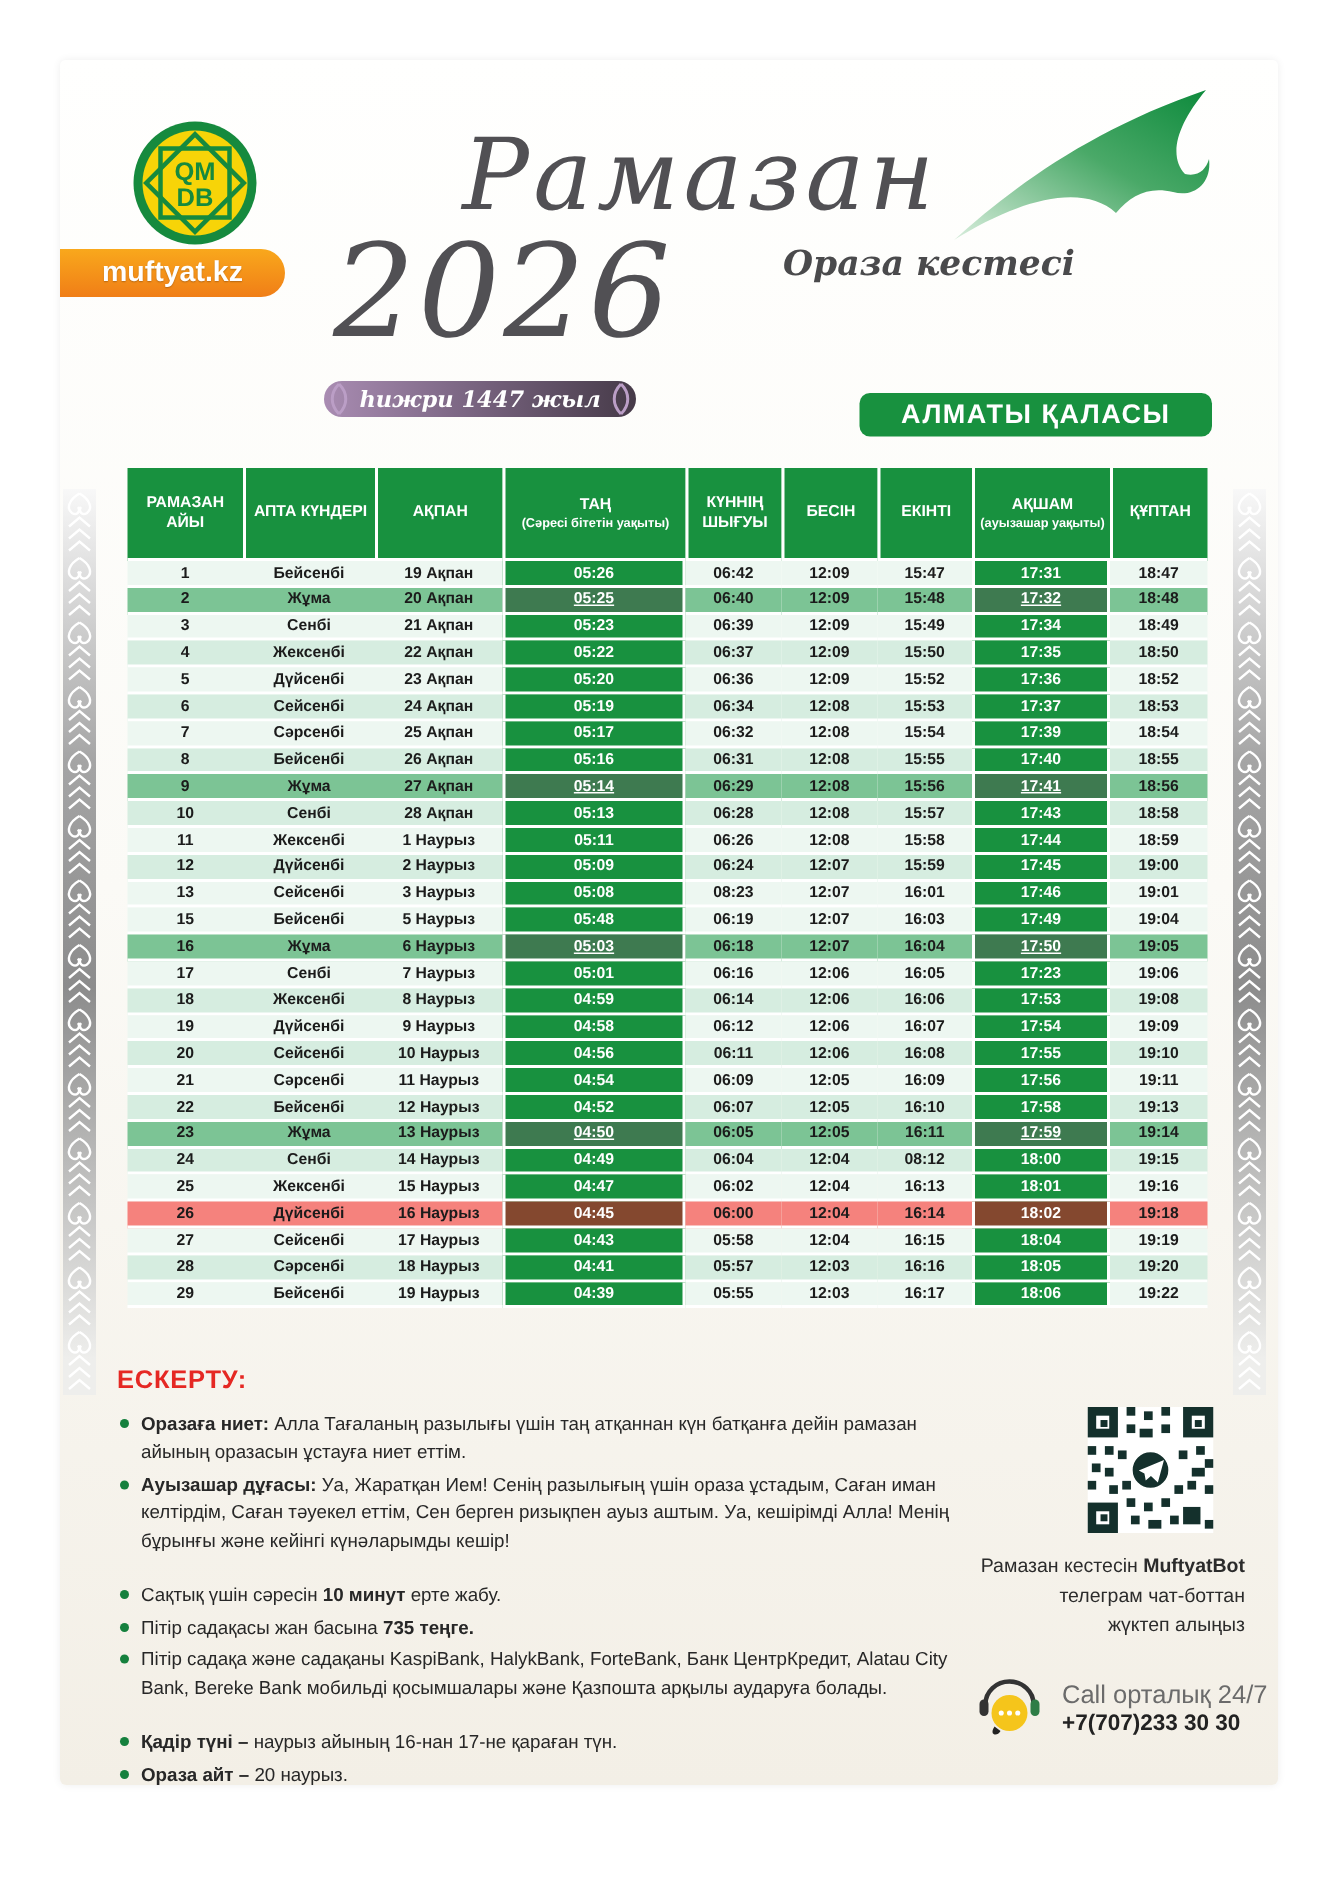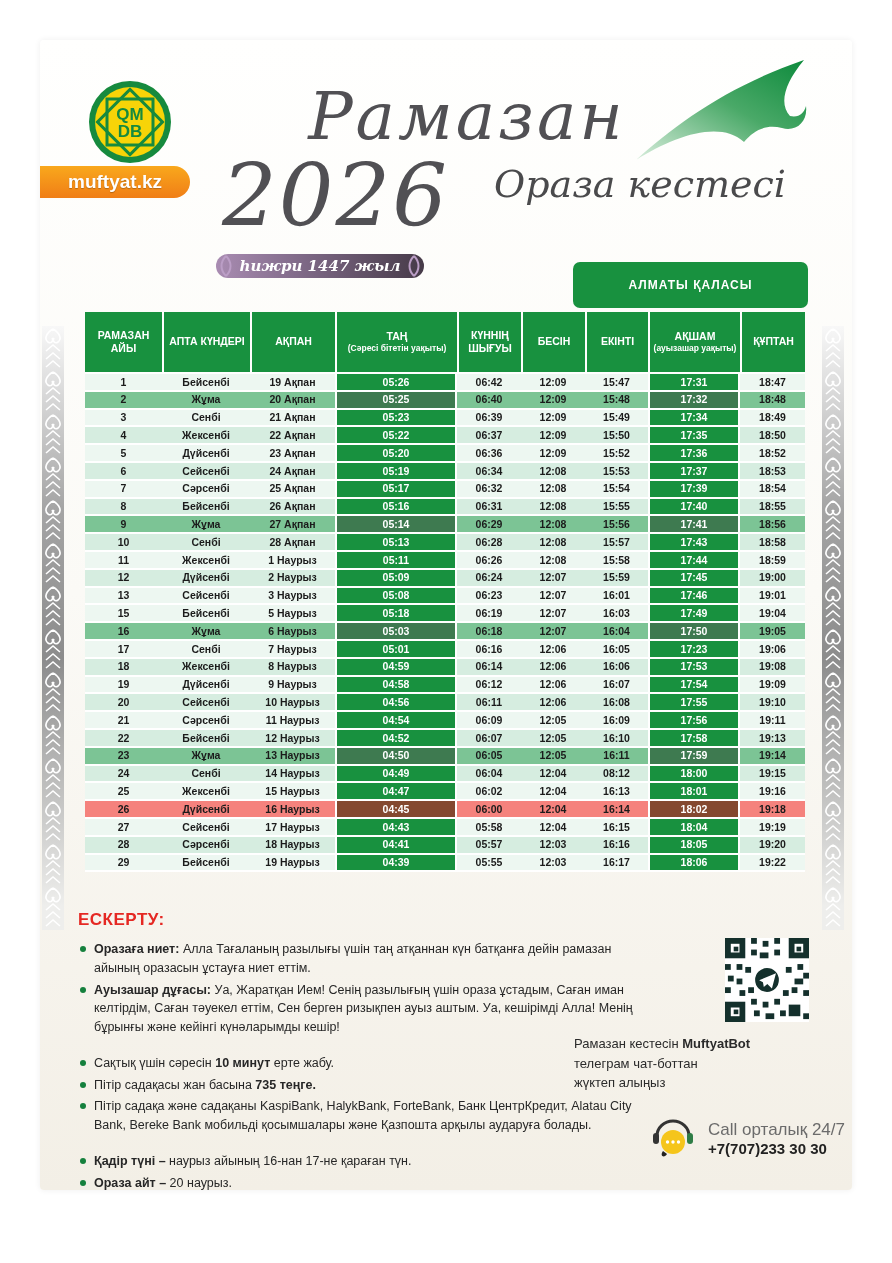--- a/index.html
+++ b/index.html
@@ -24,36 +24,36 @@
     position:absolute;left:212px;top:38px;width:430px;text-align:center;
     font-family:"DejaVu Serif",serif;font-style:italic;font-size:66px;color:#515054;
     letter-spacing:3px;white-space:nowrap;
   }
   .title-year{
     position:absolute;left:182px;top:112px;
     font-family:"DejaVu Serif",serif;font-style:italic;font-size:86px;color:#515054;
     letter-spacing:2px;line-height:1;
   }
   .title-sub{
-    position:absolute;left:454px;top:122px;
-    font-family:"DejaVu Serif",serif;font-style:italic;font-weight:normal;
-    font-size:38px;color:#4a4a4c;white-space:nowrap;
+    position:absolute;left:482px;top:122px;
+    font-family:"DejaVu Serif",serif;font-style:italic;font-weight:bold;
+    font-size:23px;color:#4a4a4c;white-space:nowrap;
   }
   .hijri{
     position:absolute;left:176px;top:214px;width:208px;height:24px;
     background:linear-gradient(90deg,#a98cb2 0%,#7b6683 45%,#463a48 100%);
     border-radius:12px;display:flex;align-items:center;justify-content:center;gap:6px;
     color:#fff;font-family:"DejaVu Serif",serif;font-style:italic;font-weight:bold;font-size:15px;
   }
   .hijri .fl{flex:0 0 auto;display:block;}
   .wave{position:absolute;right:44px;top:18px;width:172px;height:106px;}
   .city-box{
-    position:absolute;left:533px;top:222px;width:235px;height:46px;background:#18913f;
+    position:absolute;left:533px;top:222px;width:235px;height:29px;background:#18913f;
     border-radius:7px;display:flex;align-items:center;justify-content:center;
-    color:#fff;font-weight:bold;font-size:12px;letter-spacing:1px;
+    color:#fff;font-weight:bold;font-size:18px;letter-spacing:1px;
   }
   
   .orn-strip{
     position:absolute;top:286px;width:22px;height:604px;
     background:linear-gradient(180deg,#f8f8f8 0%,#a5a5a5 30%,#8c8c8c 55%,#eeeeec 96%);
     display:flex;flex-direction:column;align-items:center;overflow:hidden;
   }
   .orn-strip.left{left:2px;}
   .orn-strip.right{left:782px;}
   .orn-strip svg{flex:0 0 auto;}
@@ -71,33 +71,33 @@
   .th-sub{display:block;font-size:8.5px;font-weight:bold;}
   table.ramadan td{
     height:15.8px;font-size:10.5px;font-weight:bold;color:#1b1b1b;text-align:center;
     vertical-align:middle;border-bottom:2px solid #fff;padding:0;line-height:1;
   }
   tr.odd  td{background:#edf7f1;}
   tr.even td{background:#d6ede0;}
   tr.friday td{background:#7cc495;}
   tr.qadir  td{background:#f5827d;margin-left:44px;}
   table.ramadan td.ta{background:#18913f;color:#fff;border-left:2px solid #fff;border-right:2px solid #fff;}
-  tr.friday td.ta{background:#3e7a50;}
+  tr.friday td.ta{background:#3e7a50;text-decoration:underline;}
   tr.qadir  td.ta{background:#84482f;}
   
   .notes{position:absolute;left:38px;top:870px;width:580px;}
   .notes-title{color:#e52823;font-weight:bold;font-size:17px;letter-spacing:.5px;margin:0 0 10px 0;}
   .note{position:relative;padding-left:16px;font-size:12.5px;line-height:1.5;color:#272727;margin:0 0 3px 0;}
   .note::before{content:"";position:absolute;left:2px;top:6px;width:6px;height:6px;border-radius:50%;background:#15803d;}
   .note b{font-weight:bold;}
   .gap{height:14px;}
   
   .qr{position:absolute;left:685px;top:898px;width:84px;height:84px;}
   .bot-text{
-    position:absolute;right:38px;top:994px;width:240px;text-align:left;
+    position:absolute;right:22px;top:994px;width:240px;text-align:right;
     font-size:13px;color:#2b2b2b;line-height:1.5;
   }
   .bot-text b{font-weight:bold;}
   .call{
     position:absolute;right:7px;top:1072px;display:flex;align-items:center;gap:9px;
   }
   .call-icon{width:52px;height:52px;}
   .call-lines{text-align:left;}
   .call-label{font-size:17px;color:#6b6b6b;}
   .call-phone{font-size:15px;font-weight:bold;color:#222;}
@@ -418,31 +418,31 @@
           <td>12:07</td>
           <td>15:59</td>
           <td class="ta">17:45</td>
           <td>19:00</td>
         </tr>
         <tr class="odd">
           <td>13</td>
           <td>Сейсенбі</td>
           <td>3 Наурыз</td>
           <td class="ta">05:08</td>
-          <td>06:23</td>
+          <td>08:23</td>
           <td>12:07</td>
           <td>16:01</td>
           <td class="ta">17:46</td>
           <td>19:01</td>
         </tr>
         <tr class="odd">
           <td>15</td>
           <td>Бейсенбі</td>
           <td>5 Наурыз</td>
-          <td class="ta">05:18</td>
+          <td class="ta">05:48</td>
           <td>06:19</td>
           <td>12:07</td>
           <td>16:03</td>
           <td class="ta">17:49</td>
           <td>19:04</td>
         </tr>
         <tr class="friday">
           <td>16</td>
           <td>Жұма</td>
           <td>6 Наурыз</td>

